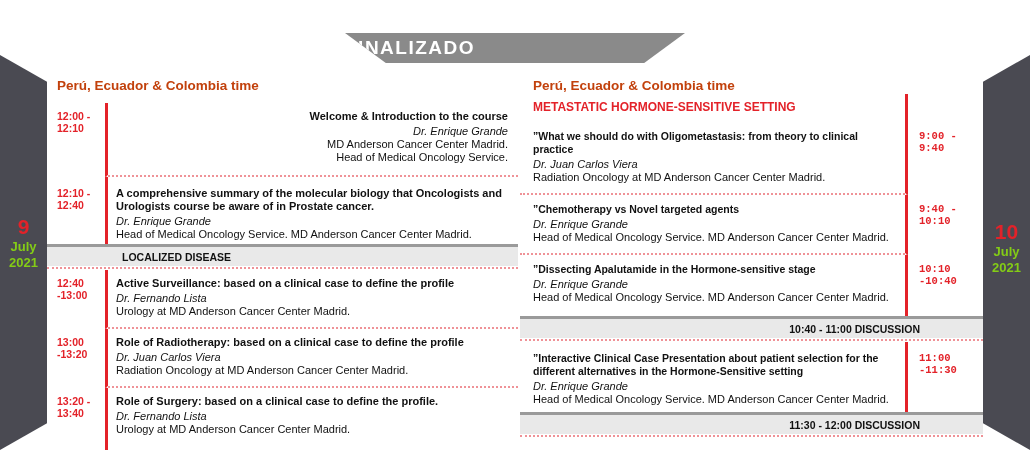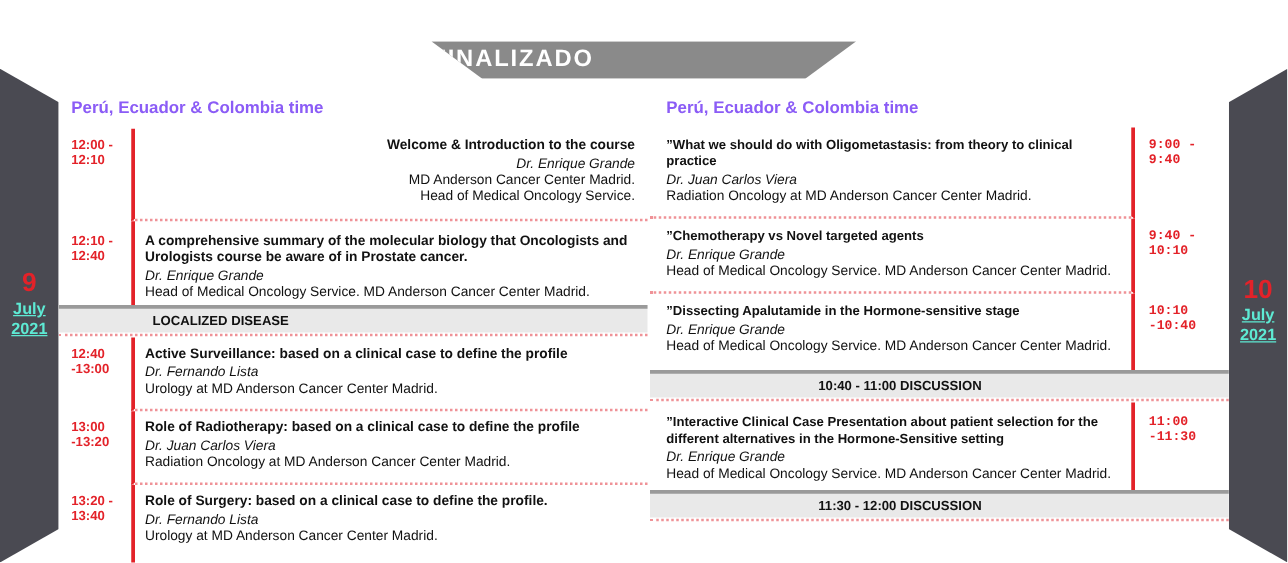--- a/index.html
+++ b/index.html
@@ -19,26 +19,26 @@
   
   .side {
     position:absolute; top:55px; width:47px; height:395px;
     background:#4a4a52; text-align:center; font-weight:bold;
   }
   .side-left  { left:0;     clip-path:polygon(0 0, 100% 6.8%, 100% 93.2%, 0 100%); }
   .side-right { left:983px; clip-path:polygon(0 6.8%, 100% 0, 100% 100%, 0 93.2%); }
   .side .date { padding-top:160px; }
   .side-right .date { padding-top:165px; }
   .side .day   { color:#e32229; font-size:21px; line-height:24px; }
-  .side .month, .side .year { color:#5eead4; font-size:13px; line-height:16px;text-decoration:underline; }
+  .side .month, .side .year { color:#84cc16; font-size:13px; line-height:16px; }
   
   .col { position:absolute; top:78px; }
   .col-left  { left:47px;  width:471px; }
   .col-right { left:520px; width:463px; }
-  .tz { color:#8b5cf6; font-weight:bold; font-size:13.5px; line-height:16px; }
+  .tz { color:#c2410c; font-weight:bold; font-size:13.5px; line-height:16px; }
   .col-left  .tz { margin:0 0 9px 10px; }
   .col-right .tz { margin:0 0 0 13px; }
   
   .sess { display:flex; }
   .l-time { width:58px; min-width:58px; padding:7px 0 0 10px;
             color:#e32229; font-weight:bold; font-size:10.5px; line-height:12px; }
   .l-content { flex:1; border-left:3px solid #e32229; padding:7px 10px 0 8px; }
   .r-content { flex:1; border-right:3px solid #e32229; padding:8px 8px 0 13px; }
   .r-time { width:75px; min-width:75px; padding:8px 0 0 11px;
             color:#e32229; font-weight:bold; font-size:10.5px; line-height:12px;font-family:Liberation Mono, monospace; }
@@ -52,21 +52,21 @@
   .pb9  { padding-bottom:9px; }  .pb16 { padding-bottom:16px; }
   .pb12 { padding-bottom:12px; } .pb6 { padding-bottom:6px; } .pb8 { padding-bottom:8px; }
   .pt6  { padding-top:6px; } .pt10 { padding-top:10px; }
   
   .gray-bar {
     border-top:3px solid #9a9a9a; background:#e9e9e9;
     font-weight:bold; font-size:10.5px; line-height:12px; color:#111;
     padding:4px 0 3px 0;
   }
   .bar-left  { padding-left:75px; }
-  .bar-right { text-align:center; padding-right:63px; }
+  .bar-right { text-align:right; padding-right:63px; }
   .hr-dot { border-bottom:2px dotted #ef9297; height:0; margin-top:1px; margin-bottom:1px; }
   .section-title {
     color:#e32229; font-weight:bold; font-size:12px; line-height:14px;
   }
 </style>
 </head>
 <body>
 
 <div class="banner">
   <span>FINALIZADO</span>
@@ -138,20 +138,23 @@
       <div class="sp">Dr. Fernando Lista</div>
       <div class="d">Urology at MD Anderson Cancer Center Madrid.</div>
     </div>
   </div>
 </div>
 
 <div class="col col-right">
   <div class="tz">Perú, Ecuador &amp; Colombia time</div>
 
   <div class="sess">
+    <div class="r-content pt6 pb8">
+      <div class="section-title">METASTATIC HORMONE-SENSITIVE SETTING</div>
+    </div>
     <div class="r-time"></div>
   </div>
 
   <div class="sess">
     <div class="r-content pb9 dot-b">
       <div class="t">”What we should do with Oligometastasis: from theory to clinical practice</div>
       <div class="sp">Dr. Juan Carlos Viera</div>
       <div class="d">Radiation Oncology at MD Anderson Cancer Center Madrid.</div>
     </div>
     <div class="r-time">9:00 - 9:40</div>

